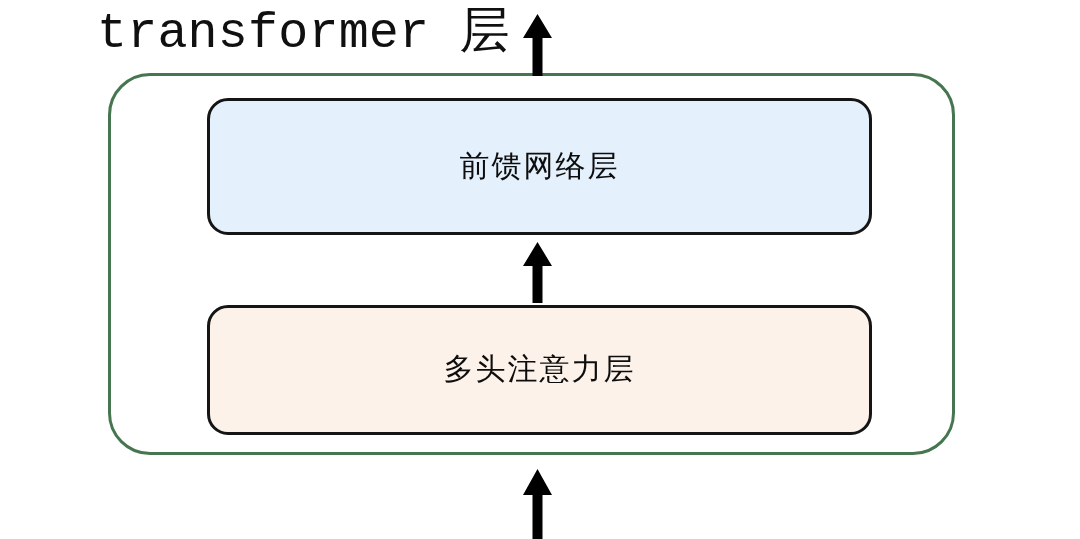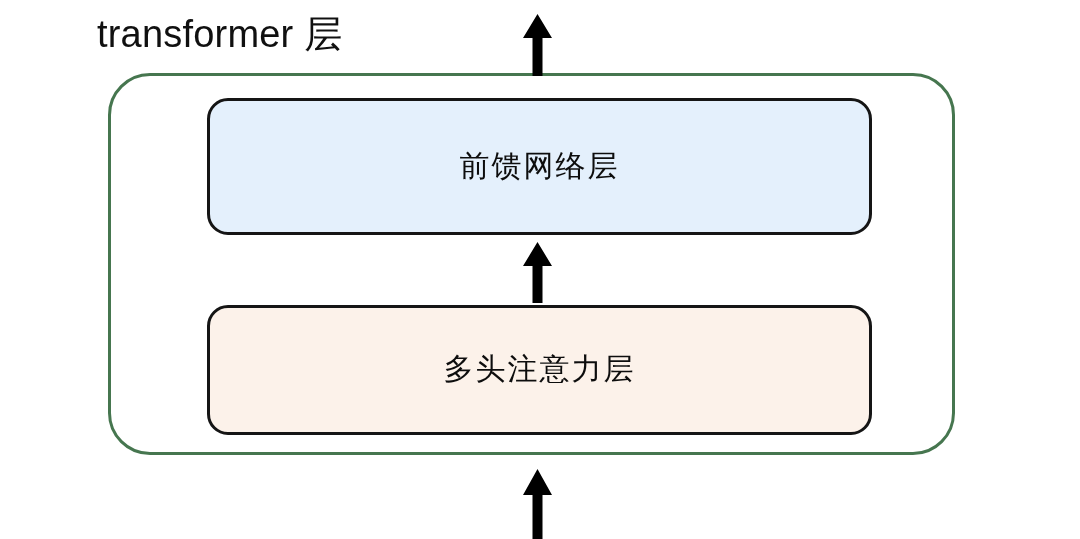--- a/index.html
+++ b/index.html
@@ -15,22 +15,22 @@
     background: #ffffff;
     overflow: hidden;
     font-family: "Liberation Serif", "DejaVu Serif", serif;
   }
 
   
   #diagram-title {
     position: absolute;
     left: 97px;
     top: 11px;
-    font-family: Liberation Sans, sans-serif;
-    font-size: 38px;
+    font-family: Liberation Mono, monospace;
+    font-size: 50px;
     line-height: 46px;
     color: #101010;
     white-space: nowrap;
     letter-spacing: 0.2px;
   }
 
   
   #transformer-container {
     position: absolute;
     left: 108px;

